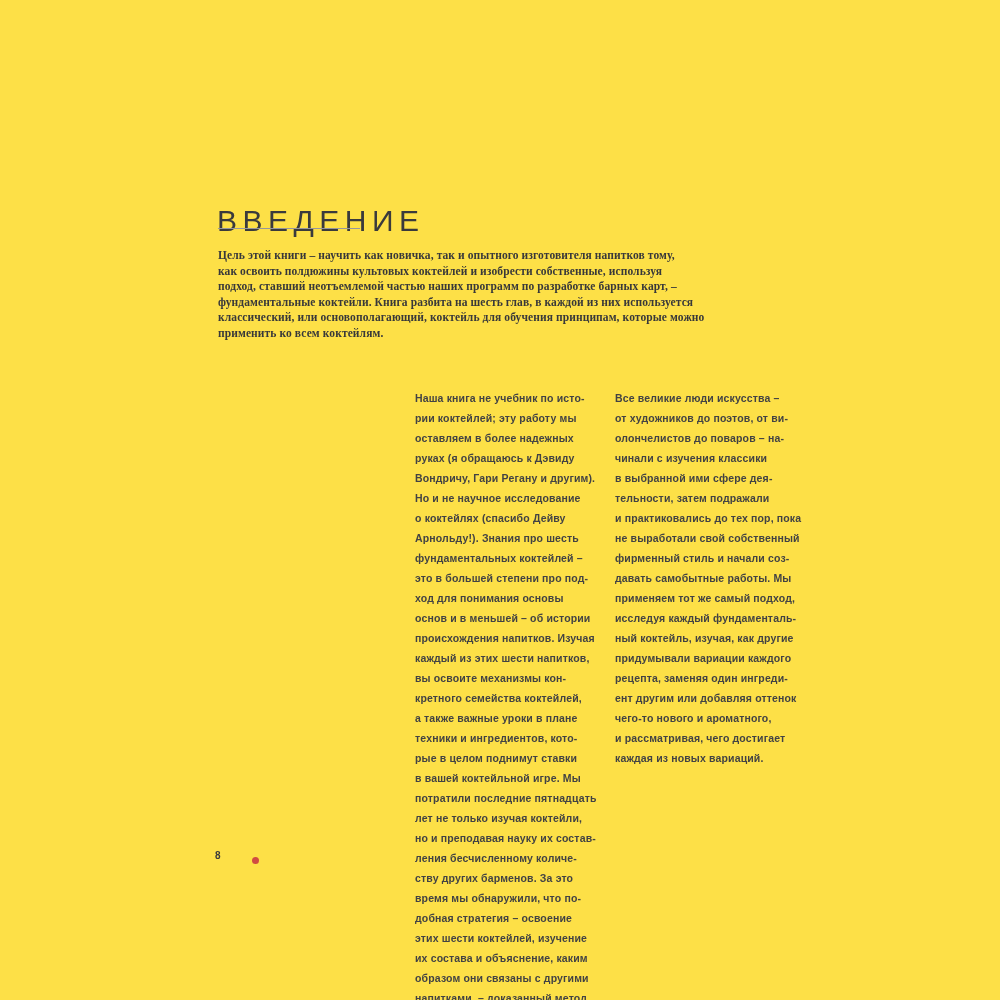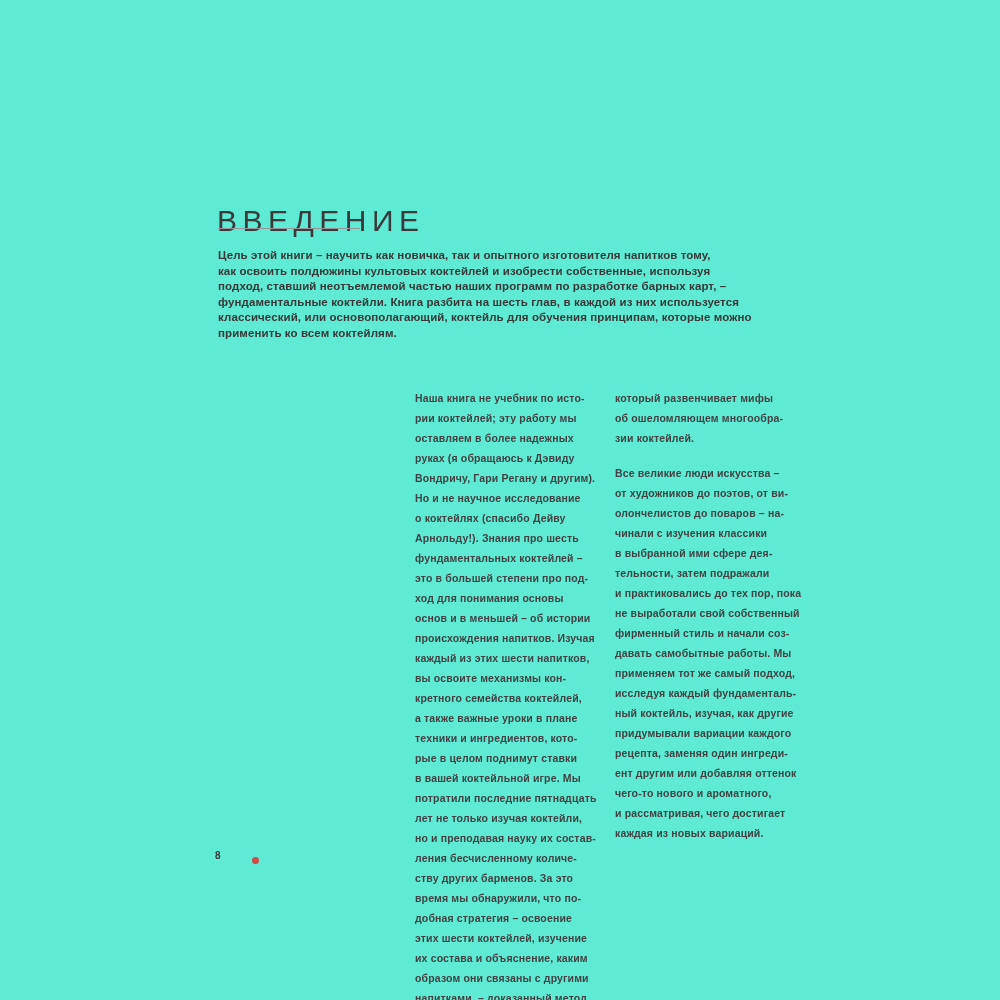--- a/index.html
+++ b/index.html
@@ -4,21 +4,21 @@
 <style>
   html, body {
     margin: 0;
     padding: 0;
     background: #ffffff;
   }
   .page {
     position: relative;
     width: 1000px;
     height: 1000px;
-    background: #5eead4;
+    background: #fde047;
     font-family: "Liberation Sans", sans-serif;
     color: #424244;
     overflow: hidden;
   }
   .chapter-title {
     position: absolute;
     left: 217px;
     top: 186px;
     font-size: 30px;
     font-weight: 400;
@@ -39,20 +39,21 @@
     position: absolute;
     left: 218px;
     top: 248px;
     width: 580px;
     font-size: 11.5px;
     font-weight: 700;
     line-height: 15.6px;
     letter-spacing: 0.1px;
     color: #38383a;
     white-space: pre-line;
+    font-family: Liberation Serif, serif;
   }
   .col {
     position: absolute;
     top: 388px;
     width: 190px;
     font-size: 10.5px;
     font-weight: 700;
     line-height: 20px;
     letter-spacing: 0.15px;
     color: #424244;
@@ -126,23 +127,20 @@
 ству других барменов. За это
 время мы обнаружили, что по-
 добная стратегия – освоение
 этих шести коктейлей, изучение
 их состава и объяснение, каким
 образом они связаны с другими
 напитками, – доказанный метод,</p>
   </div>
 
   <div class="col col-right">
-    <p>который развенчивает мифы
-об ошеломляющем многообра-
-зии коктейлей.</p>
     <p>Все великие люди искусства –
 от художников до поэтов, от ви-
 олончелистов до поваров – на-
 чинали с изучения классики
 в выбранной ими сфере дея-
 тельности, затем подражали
 и практиковались до тех пор, пока
 не выработали свой собственный
 фирменный стиль и начали соз-
 давать самобытные работы. Мы

